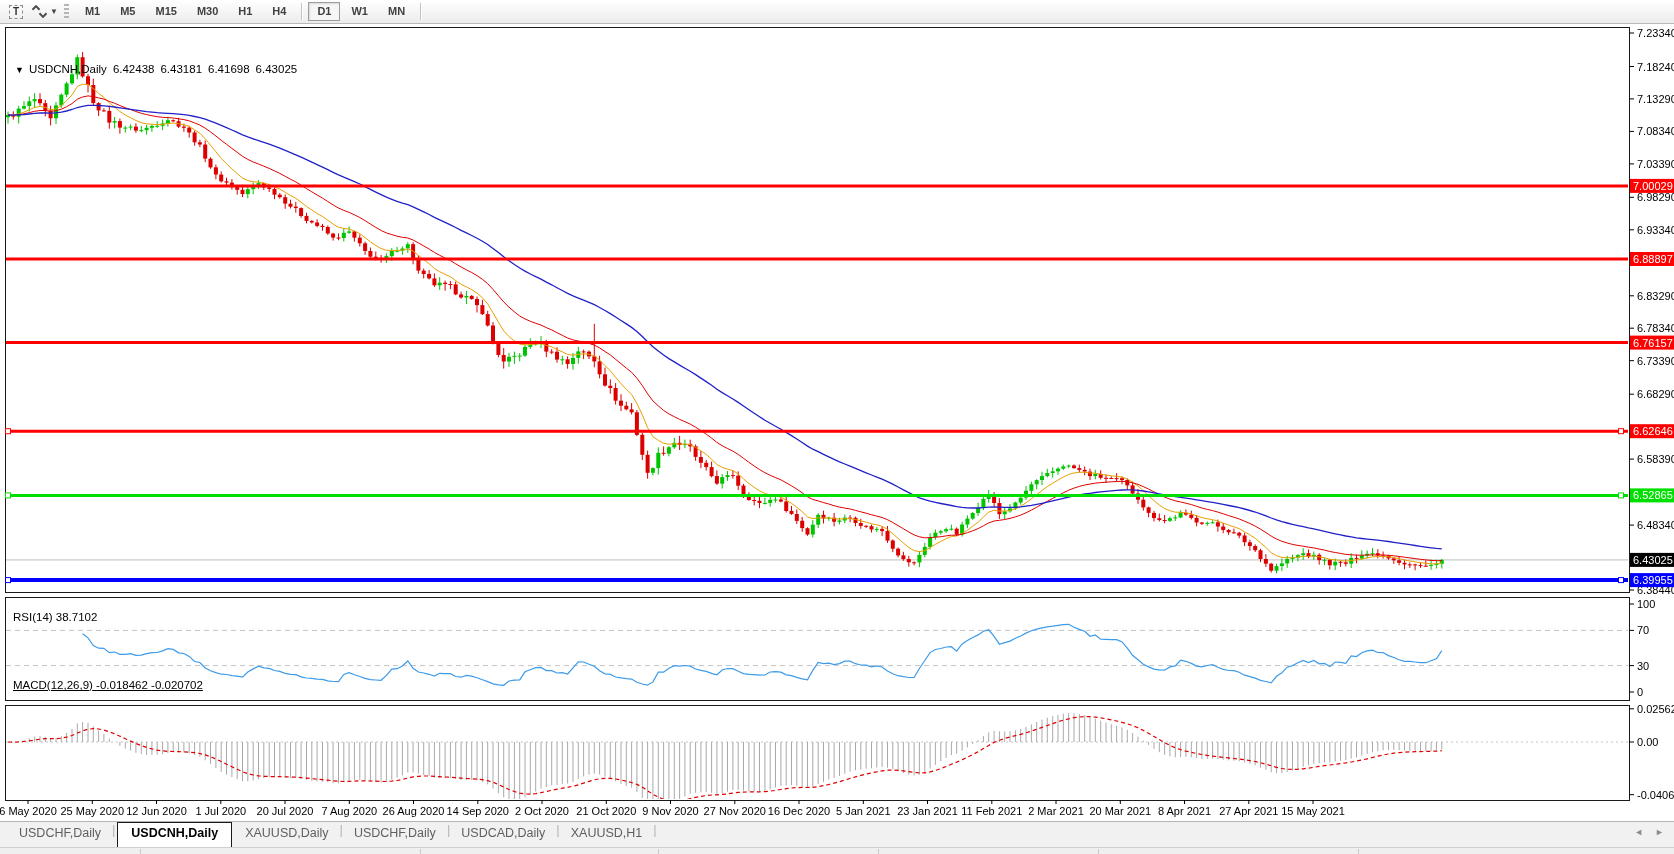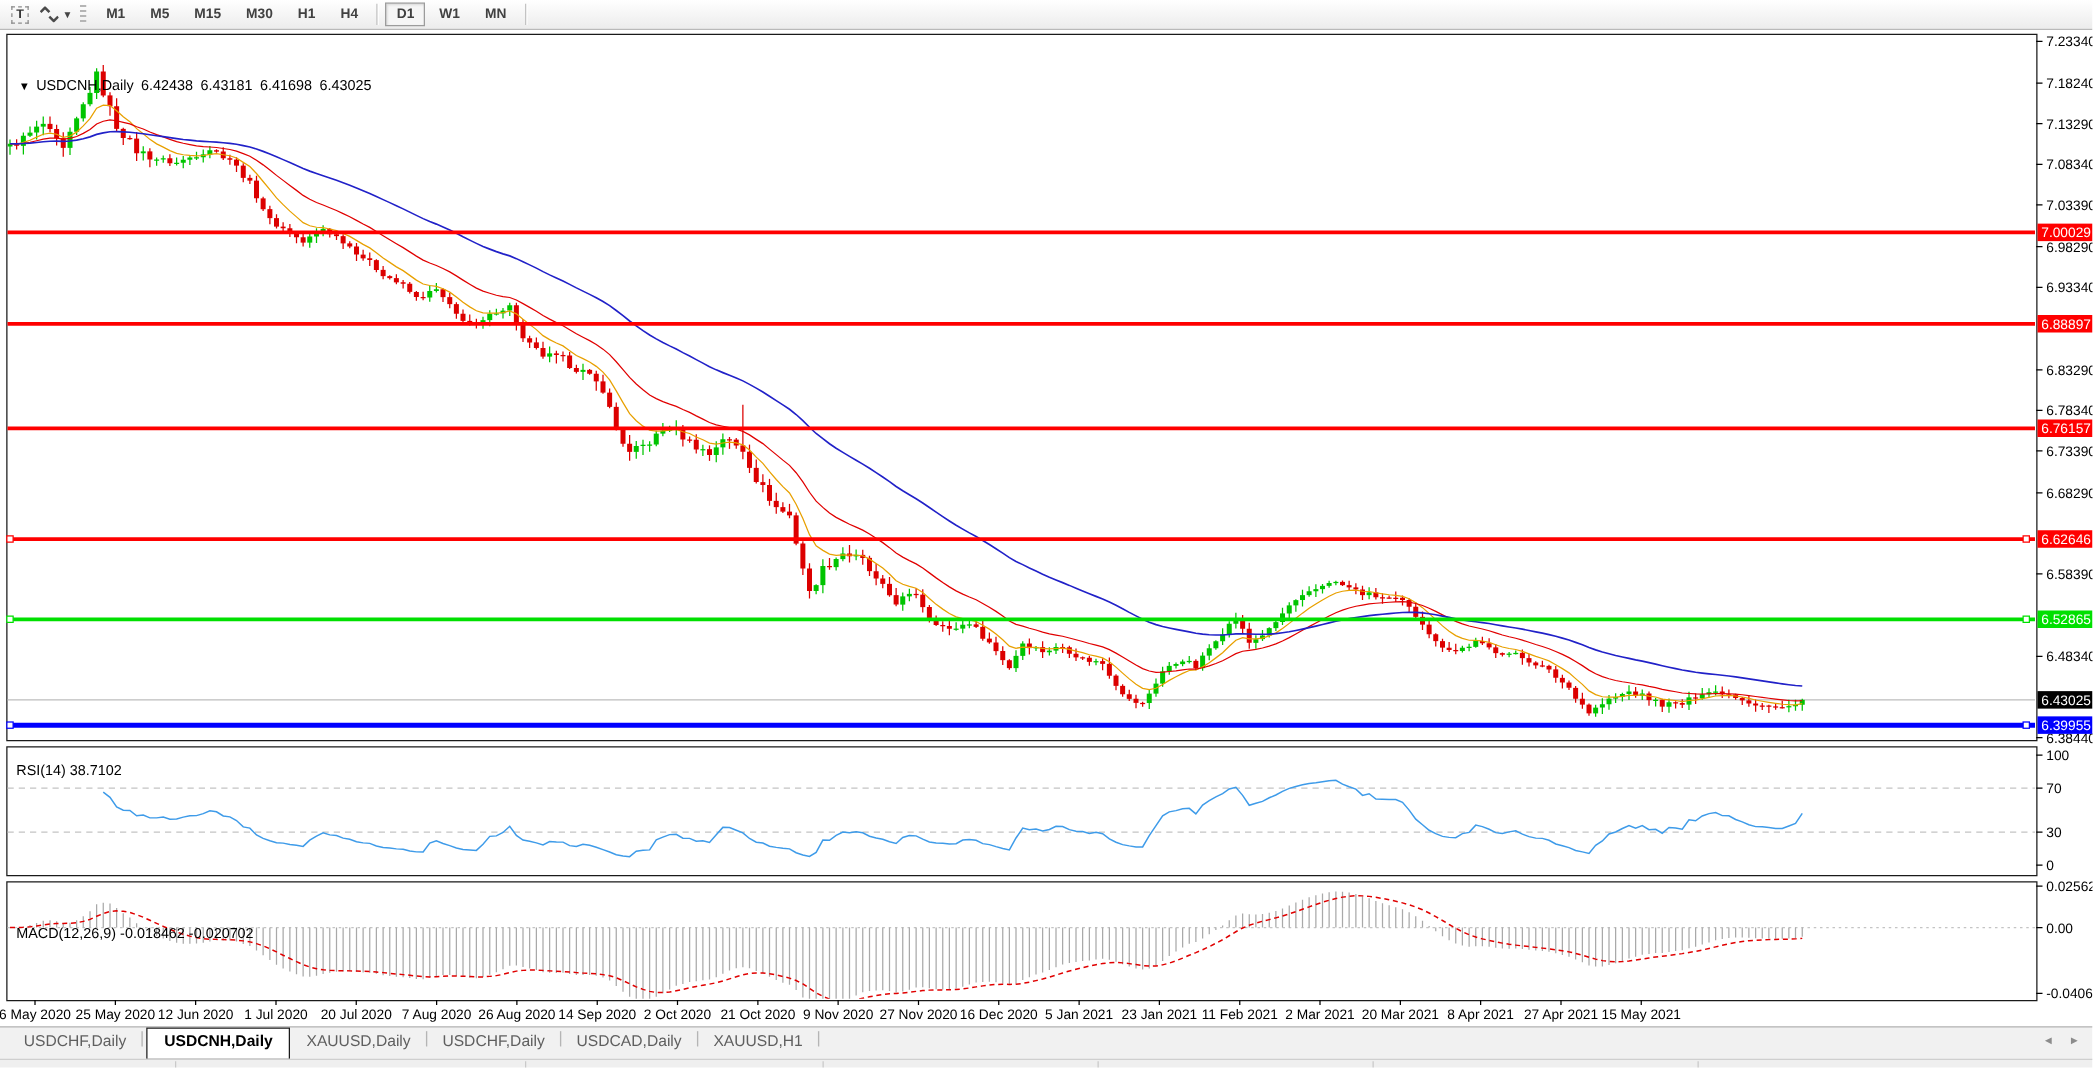--- a/index.html
+++ b/index.html
@@ -753,21 +753,21 @@
     </svg>
 </div>
 
 <div class="overlay-label" style="left:15px;top:31px;margin-top:32px;">
   <span class="legend-caret">▼</span><span>USDCNH,Daily</span><span class="ohlc">6.42438</span><span class="ohlc">6.43181</span><span class="ohlc">6.41698</span><span class="ohlc">6.43025</span>
 </div>
 <div class="overlay-label" style="left:13px;top:601px;margin-top:10px;">
   <span>RSI(14)</span>
   <span>38.7102</span>
 </div>
-<div class="overlay-label" style="left:13px;top:741px;">
+<div class="overlay-label" style="left:13px;top:679px;text-decoration:underline;">
   <span>MACD(12,26,9)</span>
   <span>-0.018462</span>
   <span>-0.020702</span>
 </div>
 
 <div class="tabbar">
   <div class="tab" style="margin-left:8px;">USDCHF,Daily</div>
   <span class="tab-sep">|</span>
   <div class="tab active">USDCNH,Daily</div>
   <div class="tab">XAUUSD,Daily</div>

